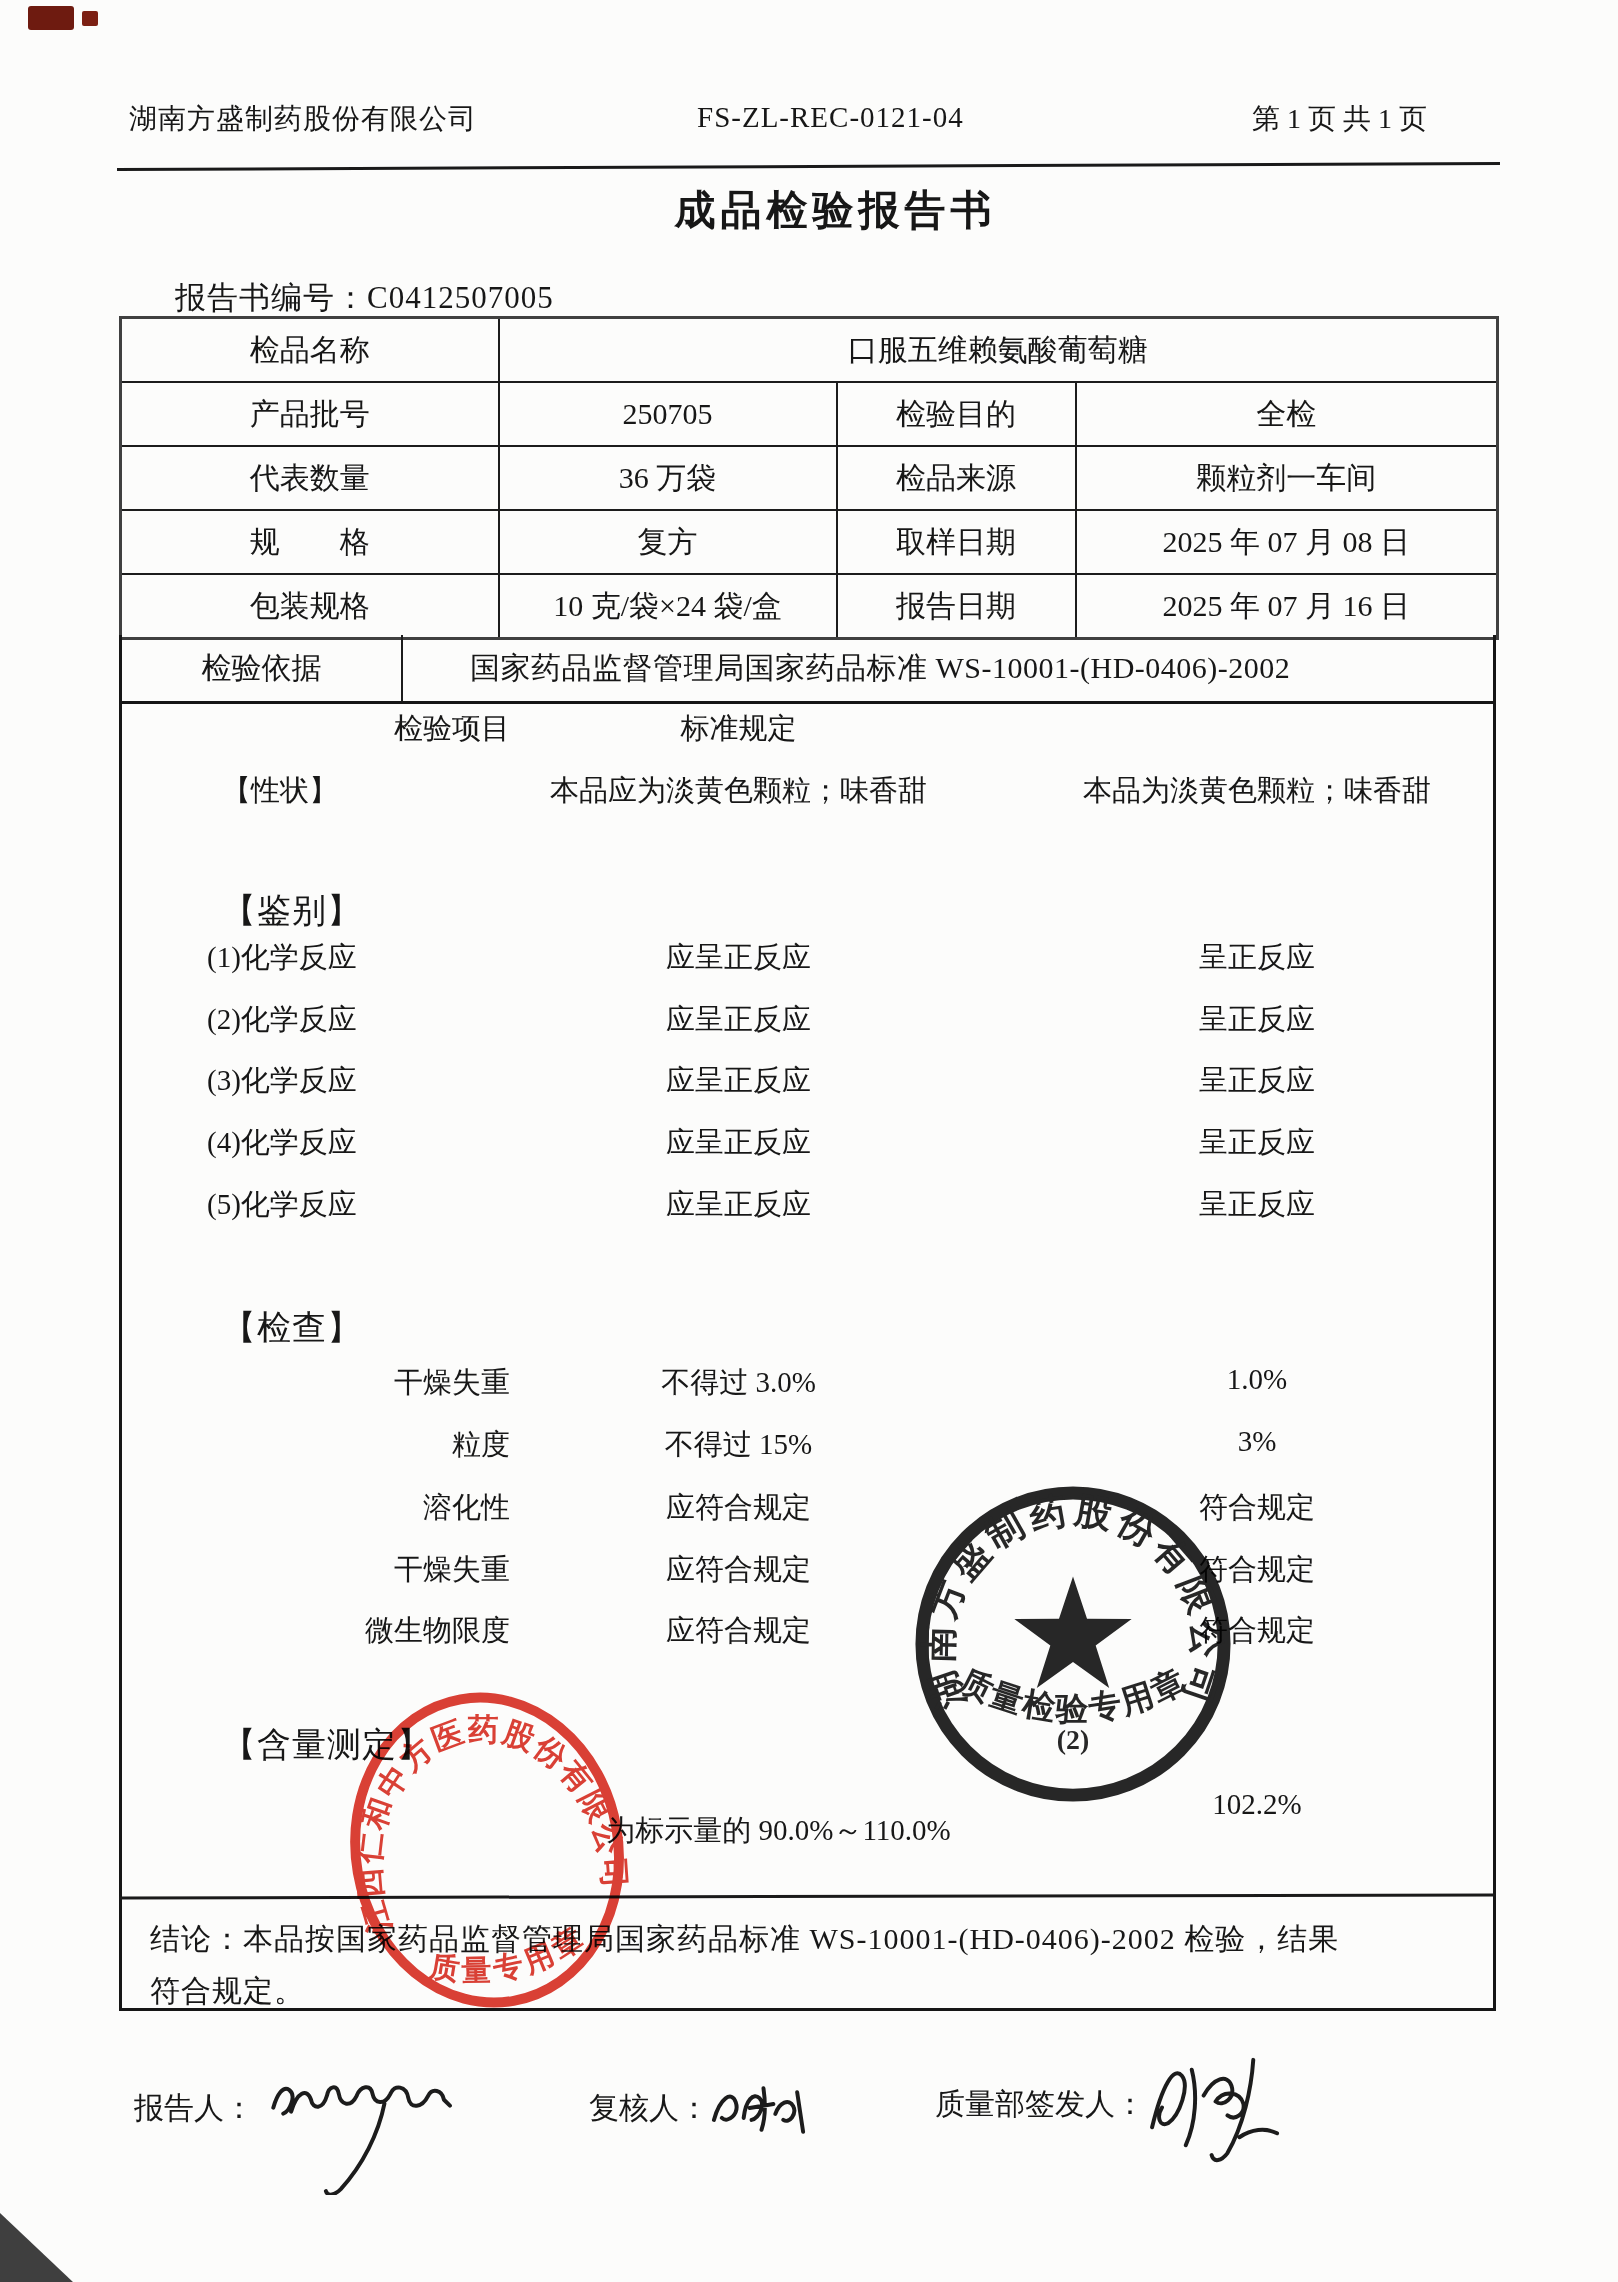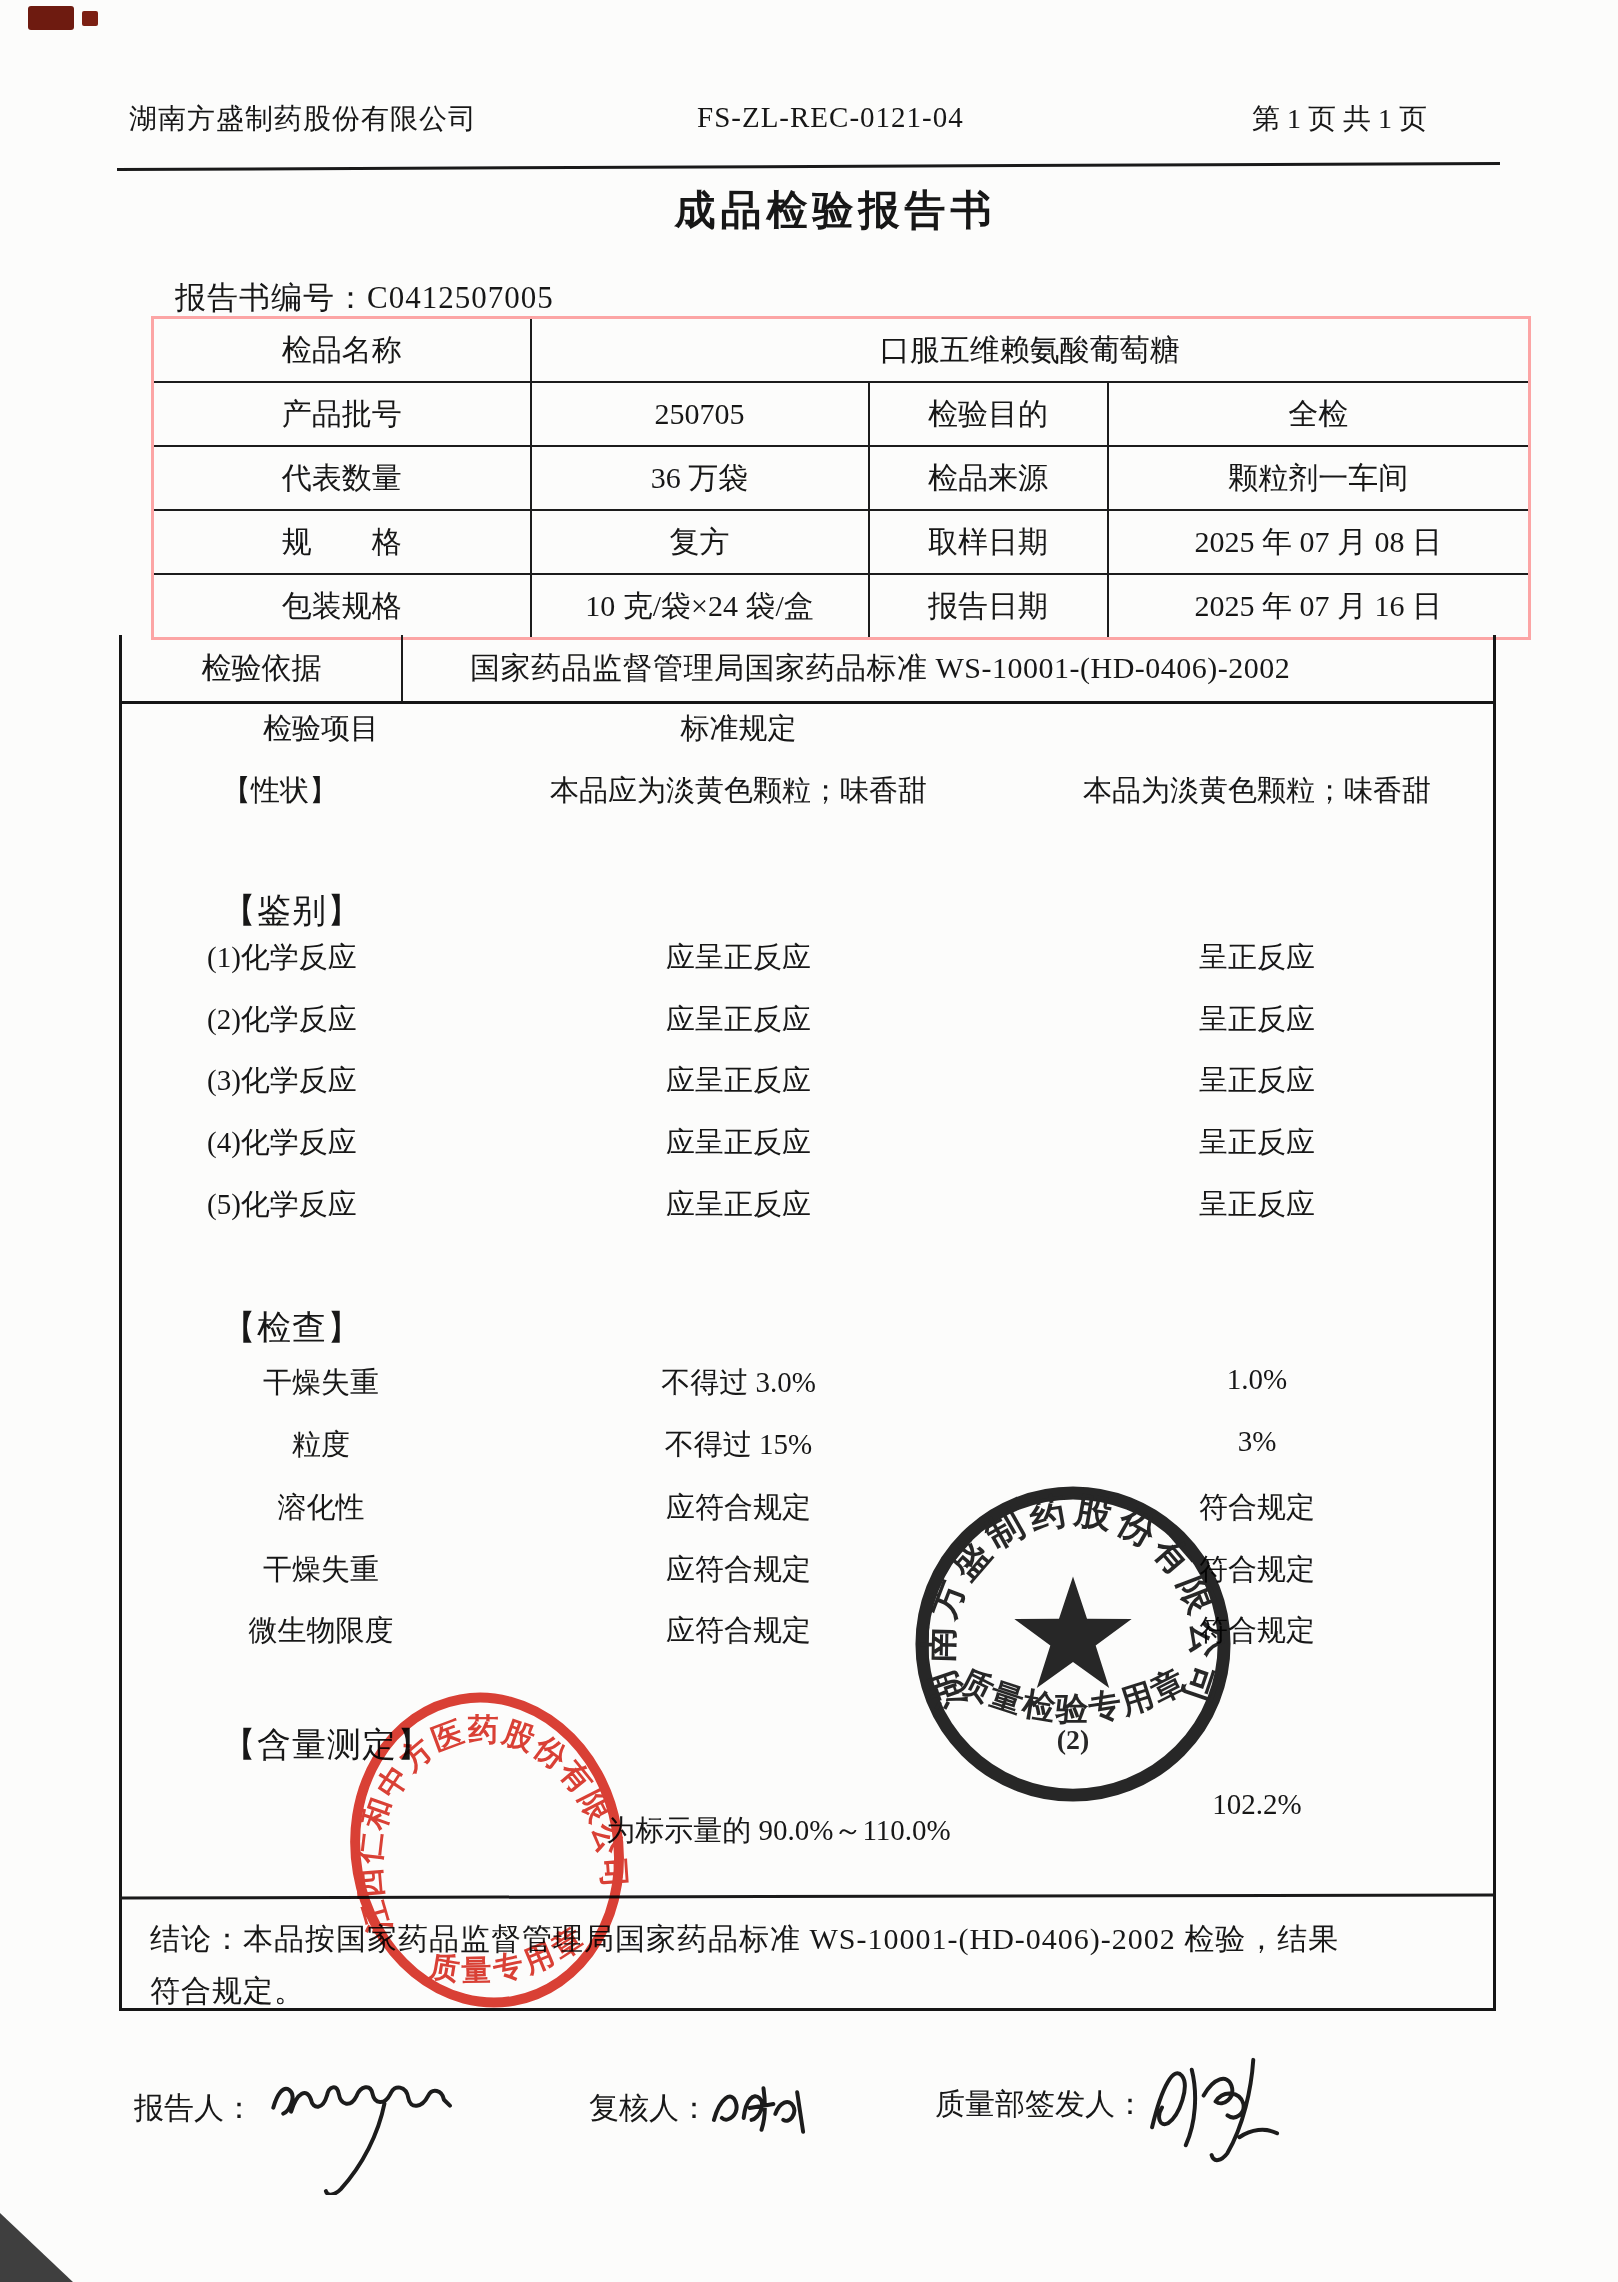--- a/index.html
+++ b/index.html
@@ -17,31 +17,31 @@
   
   .hdr-company{left:129px;top:100px;font-size:28px;letter-spacing:1px;}
   .hdr-code{left:697px;top:101px;font-size:29px;letter-spacing:1px;}
   .hdr-page{left:1252px;top:100px;font-size:28px;}
   .hdr-rule{left:117px;top:165px;width:1383px;height:3px;background:#1a1a1a;transform:rotate(-0.25deg);}
   
   .title{left:26px;top:183px;width:1619px;text-align:center;font-size:41px;font-weight:bold;letter-spacing:5px;}
   .report-no{left:148px;top:277px;font-size:31px;letter-spacing:1px;margin-left:27px;}
   
   table.info{position:absolute;left:119px;top:316px;width:1377px;border-collapse:collapse;table-layout:fixed;
-    border:3px solid #fca5a5;margin-left:32px;}
+    border:3px solid #404040;}
   table.info td{border:2px solid #1c1c1c;font-size:30px;text-align:center;padding:0;height:62px;overflow:hidden;}
   .basis-row{left:119px;top:635px;width:1377px;height:69px;display:flex;box-sizing:border-box;
     border:3px solid #161616;border-top:none;}
   .basis-label{width:279px;border-right:2px solid #1c1c1c;display:flex;align-items:center;justify-content:center;font-size:30px;}
   .basis-value{flex:1;display:flex;align-items:center;padding-left:28px;font-size:30px;letter-spacing:0.5px;margin-left:39px;}
   
   .res-box{left:119px;top:703px;width:1377px;height:1308px;box-sizing:border-box;
     border:3px solid #161616;border-top:none;}
   .res-box .rrow{position:absolute;left:0;width:100%;height:44px;}
-  .ci{position:absolute;left:10px;width:378px;text-align:center;font-size:29px;}
+  .ci{position:absolute;left:10px;width:378px;text-align:right;font-size:29px;}
   .ci-left{position:absolute;left:85px;font-size:29px;}
   .cs{position:absolute;left:328px;width:577px;text-align:center;font-size:29px;}
   .cr{position:absolute;left:896px;width:478px;text-align:center;font-size:29px;}
   .chl{position:absolute;left:348px;width:617px;text-align:center;font-size:29px;}
   .sec{position:absolute;left:100px;font-size:34px;letter-spacing:1px;}
   .res-sep{position:absolute;left:-3px;top:1192px;width:1377px;height:3px;background:#1a1a1a;transform:rotate(-0.12deg);}
   .concl{position:absolute;left:28px;font-size:30px;letter-spacing:1px;}
   
   .sig-label{font-size:30px;}
   .sig-reporter-label{left:134px;top:2088px;}

